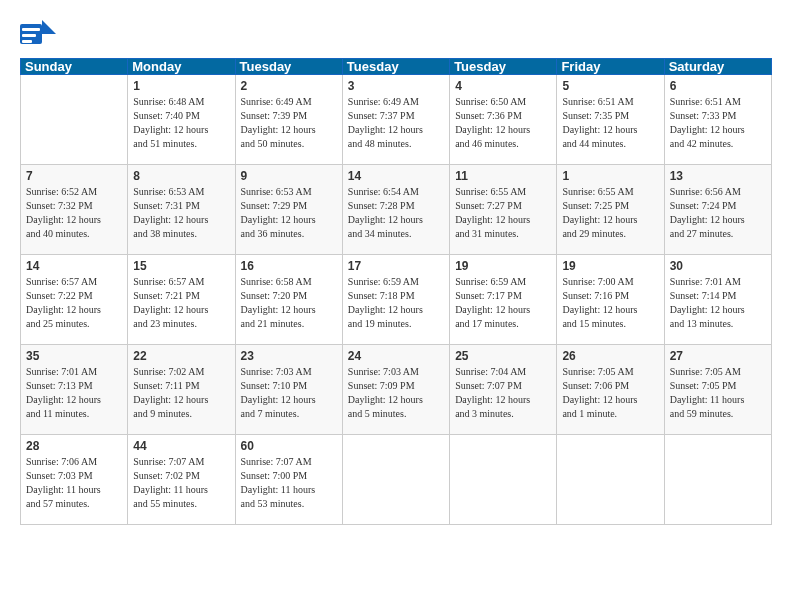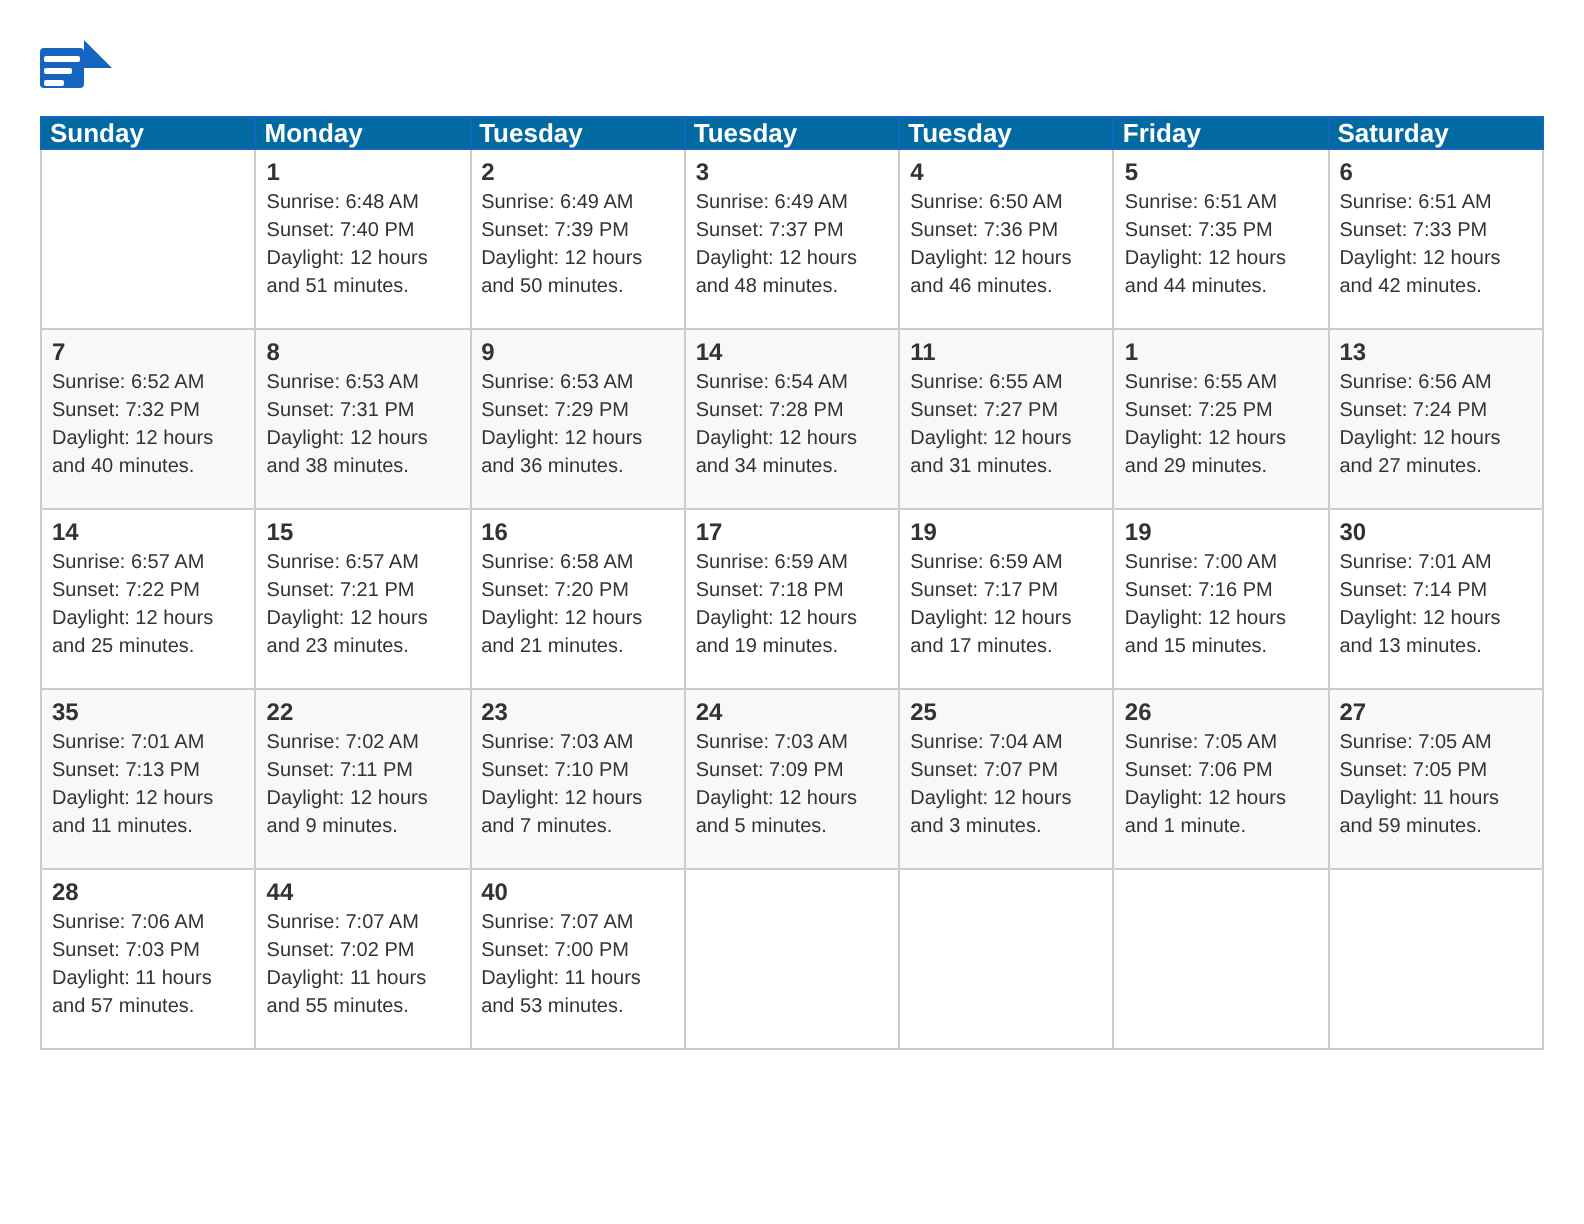--- a/index.html
+++ b/index.html
@@ -66,20 +66,21 @@
     .cell-date {
       font-size: 12px;
       font-weight: bold;
       color: #333;
       margin-bottom: 2px;
     }
     .cell-info {
       font-size: 10px;
       color: #333;
       line-height: 1.4;
+      font-family: Liberation Serif, serif;
     }
     .empty-cell {
       background: #fff;
     }
     .week-row td {
       background: #fff;
     }
     .week-row:nth-child(even) td {
       background: #f8f8f8;
     }
@@ -243,21 +244,21 @@
       <tr class="week-row">
         <td>
           <div class="cell-date">28</div>
           <div class="cell-info">Sunrise: 7:06 AM<br>Sunset: 7:03 PM<br>Daylight: 11 hours<br>and 57 minutes.</div>
         </td>
         <td>
           <div class="cell-date">44</div>
           <div class="cell-info">Sunrise: 7:07 AM<br>Sunset: 7:02 PM<br>Daylight: 11 hours<br>and 55 minutes.</div>
         </td>
         <td>
-          <div class="cell-date">40</div>
+          <div class="cell-date">60</div>
           <div class="cell-info">Sunrise: 7:07 AM<br>Sunset: 7:00 PM<br>Daylight: 11 hours<br>and 53 minutes.</div>
         </td>
         <td class="empty-cell"></td>
         <td class="empty-cell"></td>
         <td class="empty-cell"></td>
         <td class="empty-cell"></td>
       </tr>
     </tbody>
 </table>
 

